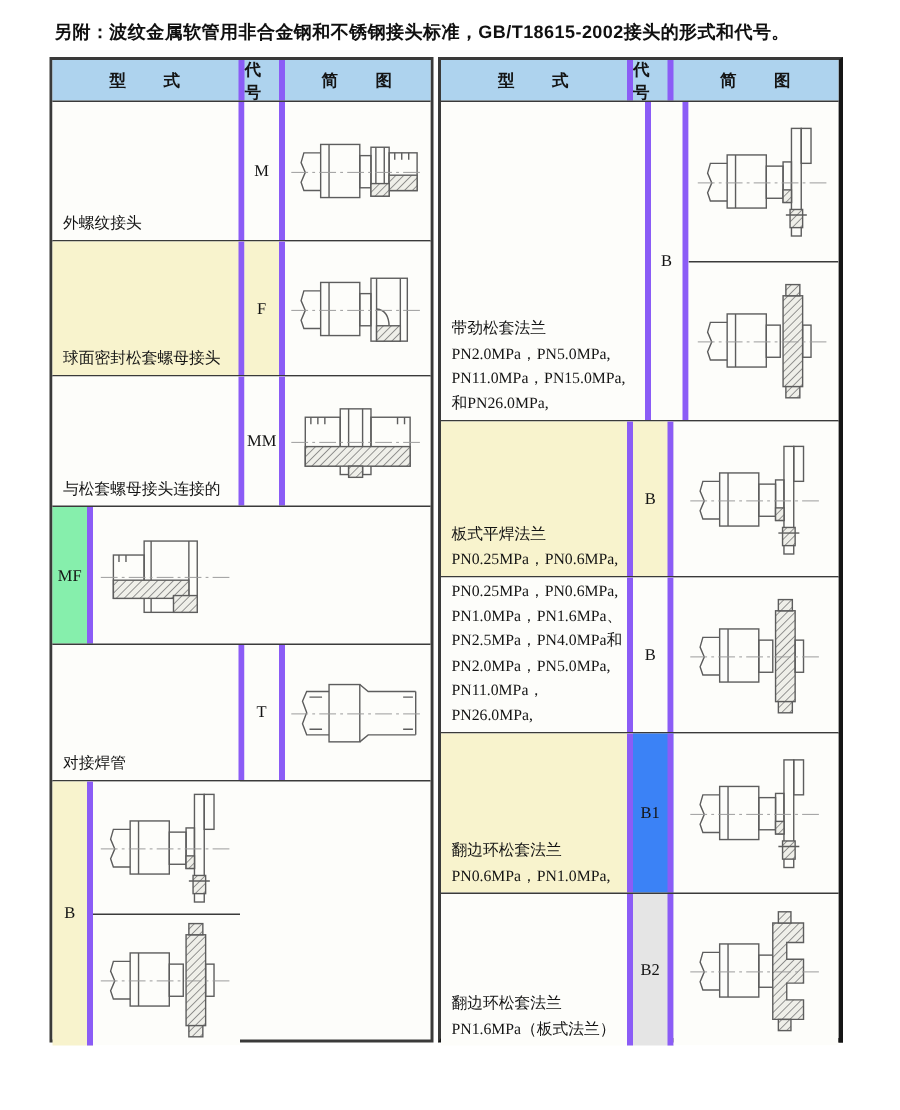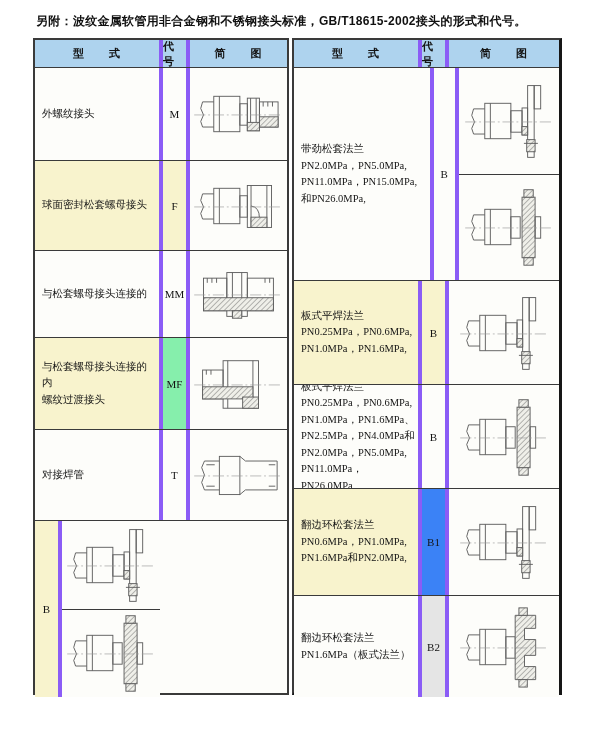--- a/index.html
+++ b/index.html
@@ -21,21 +21,21 @@
   #tbl-right{left:292px;width:270px;border-right:3px solid #161616;border-bottom:3px solid #161616;}
   .hrow{display:flex;box-sizing:border-box;flex:0 0 auto;}
   .row{display:flex;box-sizing:border-box;border-top:1px solid #3a3a3a;flex:0 0 auto;}
   .c{box-sizing:border-box;border-right:4px solid #8b5cf6;overflow:hidden;}
   .c.last{border-right:none;}
   .hc{
     display:flex;align-items:center;justify-content:center;
     font-weight:bold;font-size:11px;letter-spacing:1px;
   }
   .type{
-    display:flex;flex-direction:column;justify-content:center;
+    display:flex;flex-direction:column;justify-content:flex-end;
     padding:2px 3px 2px 7px;font-size:10.5px;line-height:16.5px;font-family:Liberation Serif, serif;
   }
   .code{display:flex;align-items:center;justify-content:center;font-size:11px;}
   .diag{display:flex;flex-direction:column;}
   .dsub{flex:1;display:flex;align-items:center;justify-content:center;}
   .dsub + .dsub{border-top:1px solid #3a3a3a;}
   svg .dk{stroke:#5d5d5d;stroke-width:1;fill:none;}
   svg .cl{stroke:#9a9a9a;stroke-width:0.7;stroke-dasharray:12 3 2 3;}
 </style>
 </head>
@@ -140,24 +140,20 @@
               <line x1="84" y1="27" x2="84" y2="32"></line>
               <rect x="13" y="48" width="75" height="14" fill="url(#h3)"></rect>
               <rect x="44" y="62" width="10" height="8" fill="url(#h3)"></rect>
             </g>
             <line class="cl" x1="3" y1="45" x2="97" y2="45"></line>
           </svg>
         </div>
       </div>
     </div>
     <div class="row" style="height:92px">
-      <div class="c type" style="width:129px;background:#f8f3cd">
-        <div>与松套螺母接头连接的内</div>
-        <div>螺纹过渡接头</div>
-      </div>
       <div class="c code" style="width:27px;background:#86efac">MF</div>
       <div class="c diag last" style="width:98px">
         <div class="dsub" style="background:#fdfdfa">
           <svg viewBox="0 0 100 88" width="96" height="82">
             <defs>
               <pattern id="h4" width="4" height="4" patternUnits="userSpaceOnUse" patternTransform="rotate(45)">
                 <rect width="4" height="4" fill="#efefe9"></rect>
                 <line x1="0" y1="0" x2="0" y2="4" stroke="#6b6b6b" stroke-width="1"></line>
               </pattern>
             </defs>
@@ -314,21 +310,20 @@
             </g>
             <line class="cl" x1="3" y1="45" x2="97" y2="45"></line>
           </svg>
         </div>
       </div>
     </div>
     <div class="row" style="height:104px">
       <div class="c type" style="width:128px;background:#f8f3cd">
         <div>板式平焊法兰</div>
         <div>PN0.25MPa，PN0.6MPa,</div>
-        <div>PN1.0MPa，PN1.6MPa,</div>
       </div>
       <div class="c code" style="width:27px;background:#f8f3cd">B</div>
       <div class="c diag last" style="width:110px">
         <div class="dsub" style="background:#fdfdfa">
           <svg viewBox="0 0 100 88" width="96" height="82">
             <defs>
               <pattern id="h10" width="4" height="4" patternUnits="userSpaceOnUse" patternTransform="rotate(45)">
                 <rect width="4" height="4" fill="#efefe9"></rect>
                 <line x1="0" y1="0" x2="0" y2="4" stroke="#6b6b6b" stroke-width="1"></line>
               </pattern>
@@ -381,21 +376,20 @@
             </g>
             <line class="cl" x1="3" y1="45" x2="97" y2="45"></line>
           </svg>
         </div>
       </div>
     </div>
     <div class="row" style="height:107px">
       <div class="c type" style="width:128px;background:#f8f3cd">
         <div>翻边环松套法兰</div>
         <div>PN0.6MPa，PN1.0MPa,</div>
-        <div>PN1.6MPa和PN2.0MPa,</div>
       </div>
       <div class="c code" style="width:27px;background:#3b82f6">B1</div>
       <div class="c diag last" style="width:110px">
         <div class="dsub" style="background:#fdfdfa">
           <svg viewBox="0 0 100 88" width="96" height="82">
             <defs>
               <pattern id="h12" width="4" height="4" patternUnits="userSpaceOnUse" patternTransform="rotate(45)">
                 <rect width="4" height="4" fill="#efefe9"></rect>
                 <line x1="0" y1="0" x2="0" y2="4" stroke="#6b6b6b" stroke-width="1"></line>
               </pattern>

